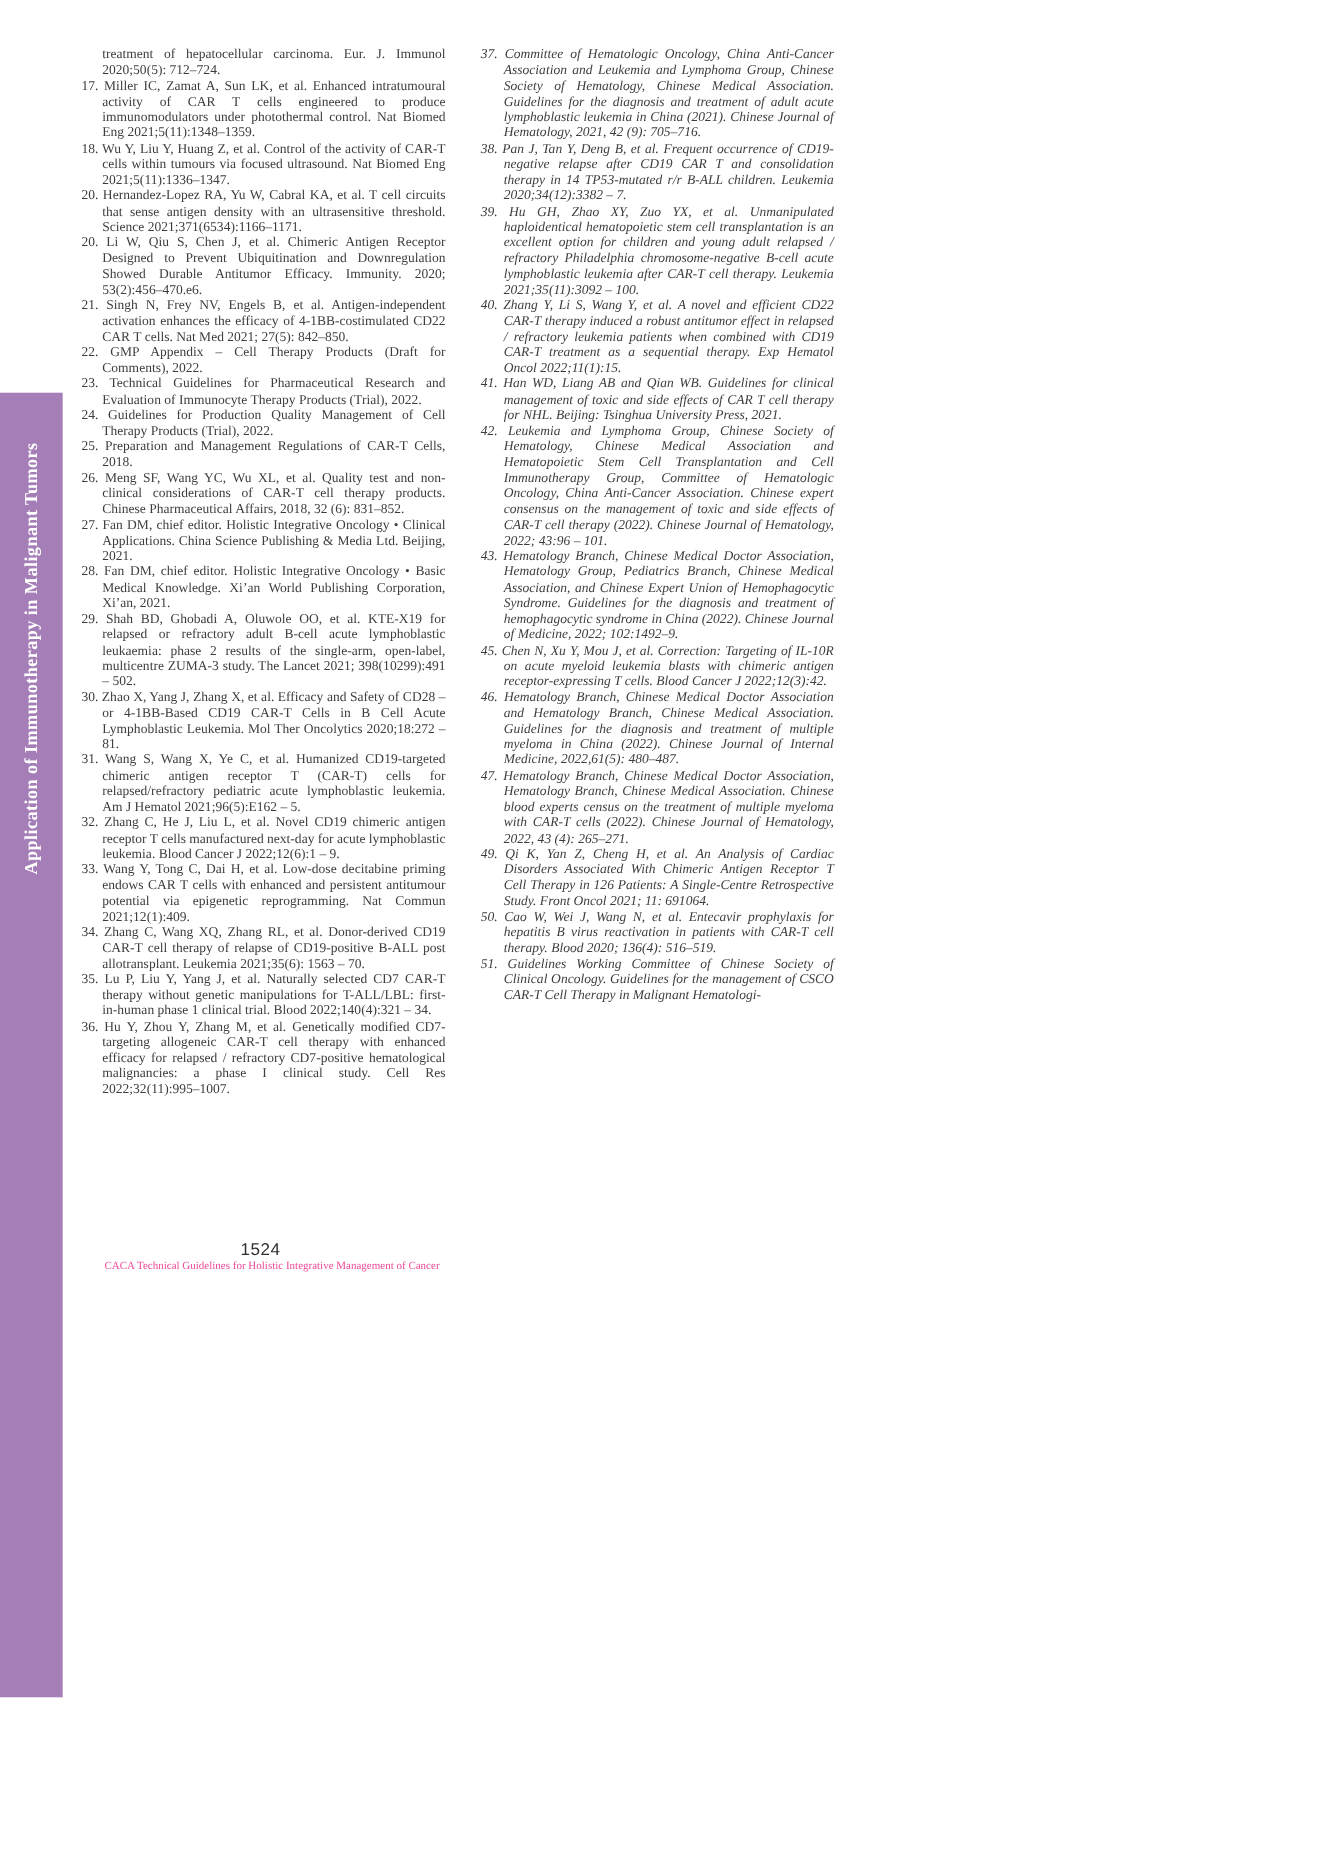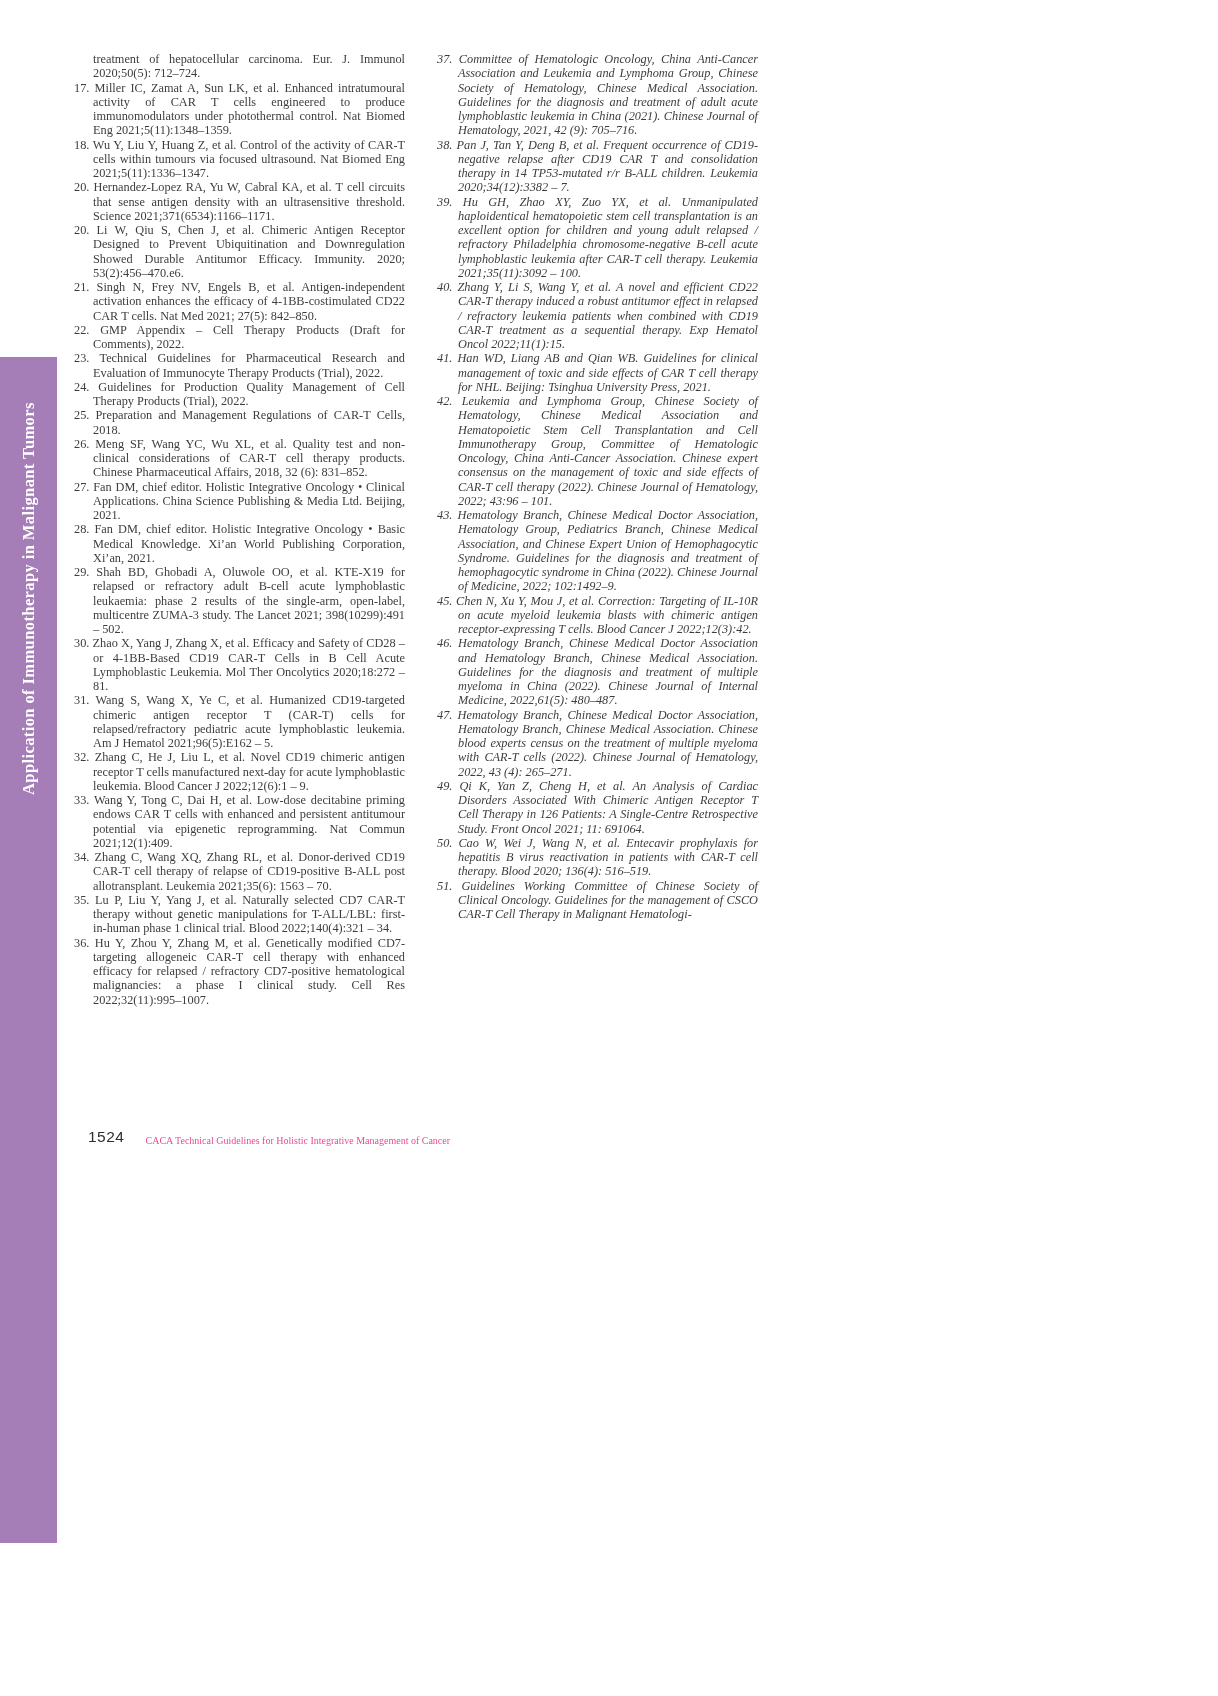--- a/index.html
+++ b/index.html
@@ -24,36 +24,36 @@
     transform:rotate(-90deg);
     white-space:nowrap;
     color:#ffffff;
     font-size:16.5px;
     font-weight:bold;
     letter-spacing:0.4px;
   }
   
   .col{
     position:absolute;
-    top:52px;
+    top:42px;
     font-size:12.3px;
     line-height:14.25px;
     text-align:justify;
   }
   .col-left{left:74px;width:331px;}
   .col-right{left:437px;width:321px;font-style:italic;}
   .col-left .ref{padding-left:19px;text-indent:-19px;}
   .col-right .ref{padding-left:21px;text-indent:-21px;}
   .ref.cont{text-indent:0;}
   .ref-num{white-space:nowrap;}
   
   .footer{
     position:absolute;
-    top:1128px;left:88px;
-    display:flex;align-items:flex-end;
+    top:1128px;left:74px;
+    display:flex;align-items:center;flex-direction:column;
   }
   .footer-num{
     font-family:"Liberation Sans", sans-serif;
     font-size:15.5px;
     color:#2e2e2e;
     letter-spacing:0.5px;
   }
   .footer-text{
     margin-left:21px;
     font-size:10px;

